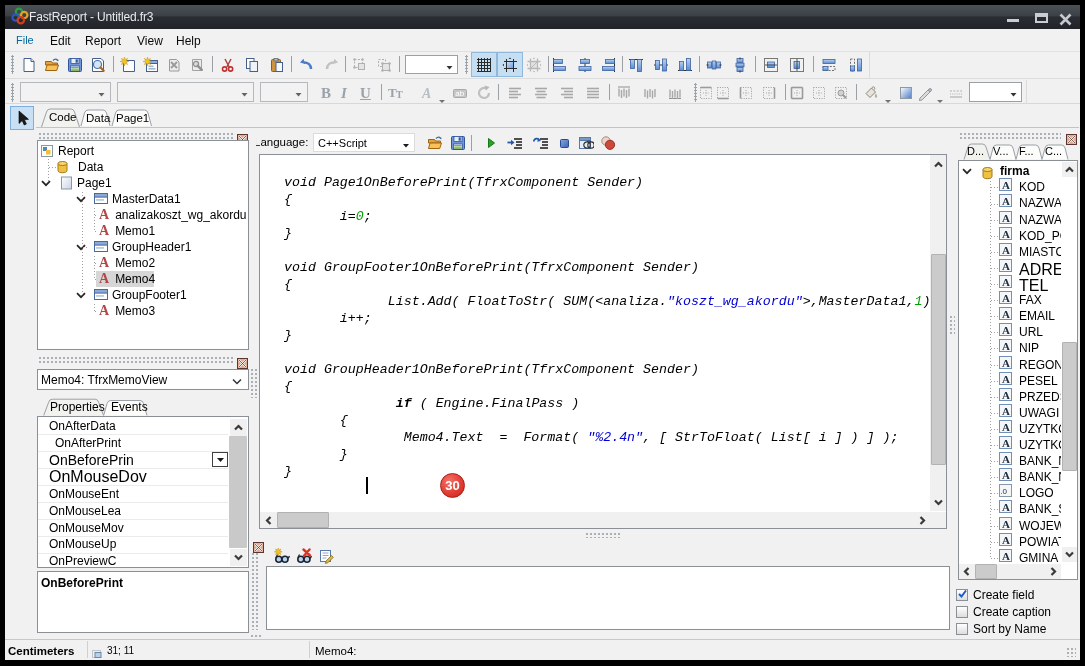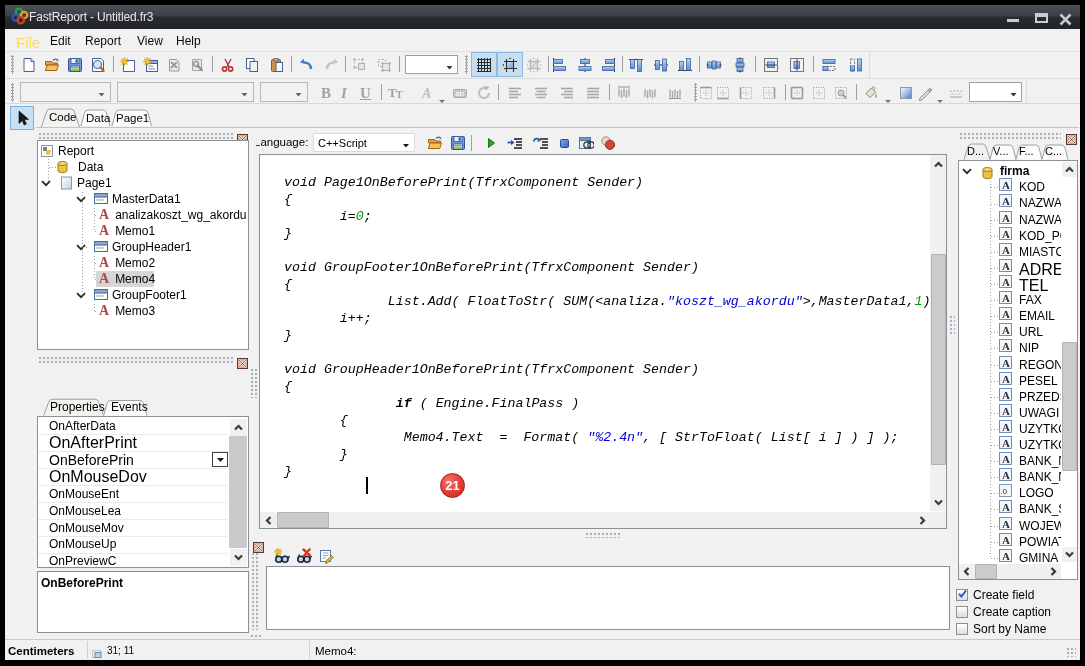--- a/index.html
+++ b/index.html
@@ -26,21 +26,21 @@
         <circle cx="4.6" cy="10.5" r="3.2" fill="none" stroke="#2858c8" stroke-width="2.2"></circle>
         <circle cx="9.8" cy="13.2" r="3.2" fill="none" stroke="#d43c1c" stroke-width="2.2"></circle>
       </svg></div>
 <div class="abs" style="left:29px;top:10px;font-size:12px;letter-spacing:-0.15px;color:#e8eaec">FastReport - Untitled.fr3</div>
 <div class="abs" style="left:1007px;top:19px;width:12px;height:3px;background:#c8cdd2"></div>
 <div class="abs" style="left:1035px;top:13px;width:13px;height:10px;border:2px solid #c8cdd2;border-top-width:4px"></div>
 <div class="abs" style="left:1059px;top:12px"><svg width="13" height="13" viewBox="0 0 13 13">
         <path d="M1.5 1.5 11.5 11.5M11.5 1.5 1.5 11.5" stroke="#c4c9ce" stroke-width="2.6"></path>
       </svg></div>
 <div class="abs" style="left:5px;top:29px;width:1075px;height:22px;background:#f1f1f1"></div>
-<div class="abs" style="left:16px;top:34px;font-size:15px;color:#fde047">File</div>
+<div class="abs" style="left:16px;top:34px;font-size:11px;color:#0369a1">File</div>
 <div class="abs" style="left:50px;top:34px;font-size:12px;color:#0a0a0a">Edit</div>
 <div class="abs" style="left:85px;top:34px;font-size:12px;color:#0a0a0a">Report</div>
 <div class="abs" style="left:137px;top:34px;font-size:12px;color:#0a0a0a">View</div>
 <div class="abs" style="left:176px;top:34px;font-size:12px;color:#0a0a0a">Help</div>
 <div class="abs" style="left:5px;top:51px;width:1075px;height:53px;background:#f1f1f1;border-top:1px solid #e0e0e0"></div>
 <div class="abs" style="left:5px;top:78px;width:1075px;height:1px;background:#dcdcdc"></div>
 <div class="abs" style="left:5px;top:104px;width:1075px;height:27px;background:#f1f1f1"></div>
 <div class="abs" style="left:5px;top:103px;width:1075px;height:1px;background:#d8d8d8"></div>
 <div class="abs" style="left:5px;top:131px;width:1075px;height:508px;background:#f1f1f1"></div>
 <div class="abs" style="left:5px;top:639px;width:1075px;height:21px;background:#f1f1f1;border-top:1px solid #c8c8c8"></div>
@@ -696,30 +696,36 @@
 <div class="abs" style="left:95px;top:263px;width:3px;height:1px;background-image:repeating-linear-gradient(to right,#a0a0a0 0 1px,transparent 1px 3px)"></div>
 <div class="abs" style="left:95px;top:279px;width:3px;height:1px;background-image:repeating-linear-gradient(to right,#a0a0a0 0 1px,transparent 1px 3px)"></div>
 <div class="abs" style="left:94px;top:304px;width:1px;height:7px;background-image:repeating-linear-gradient(#a0a0a0 0 1px,transparent 1px 3px)"></div>
 <div class="abs" style="left:95px;top:311px;width:3px;height:1px;background-image:repeating-linear-gradient(to right,#a0a0a0 0 1px,transparent 1px 3px)"></div>
 <div class="abs dots" style="left:38px;top:356px;width:196px;height:8px"></div>
 <div class="abs" style="left:237px;top:355px"><svg width="11" height="11" viewBox="0 0 11 11">
         <rect x="0.5" y="0.5" width="10" height="10" fill="#e8a88c" stroke="#5c3430"></rect>
         <path d="M2 2 9 9M9 2 2 9" stroke="#f8f4f0" stroke-width="1.8"></path>
         <path d="M2 2 9 9M9 2 2 9" stroke="#403030" stroke-width="0.7"></path>
       </svg></div>
+<div class="abs" style="left:37px;top:369px;width:212px;height:21px;background:#fff;border:1px solid #8a9096;display:flex;align-items:center">
+      <span style="font-size:12px;margin-left:3px">Memo4: TfrxMemoView</span>
+      <span style="margin-left:auto;margin-right:6px"><svg width="10" height="7" viewBox="0 0 10 7">
+          <path d="M1 1.5 5 5.5 9 1.5" fill="none" stroke="#303438" stroke-width="1.5"></path>
+        </svg></span>
+    </div>
 <div class="abs" style="left:40px;top:398px"><svg width="110" height="19" viewBox="0 0 110 19">
         <path d="M63.6 17.5 L67.1 5.5 Q67.89999999999999 2.5 70.6 2.5 L100.0 2.5 Q102.7 2.5 103.5 5.5 L107 17.5" fill="#fcfcfa" stroke="#9aa0a6"></path>
         <path d="M3.7 17.5 L8.7 4.2 Q9.5 1.2 12.2 1.2 L55.1 1.2 Q57.800000000000004 1.2 58.6 4.2 L63.6 17.5" fill="#f2f2ef" stroke="#9aa0a6"></path>
       </svg></div>
 <div class="abs" style="left:50px;top:400px;font-size:12px">Properties</div>
 <div class="abs" style="left:111px;top:400px;font-size:12px">Events</div>
 <div class="panelbox" style="left:37px;top:416px;width:212px;height:152px"></div>
 <div class="abs" style="left:49px;top:418px;font-size:12px;height:16px;display:flex;align-items:center">OnAfterData</div>
 <div class="abs" style="left:38px;top:434px;width:190px;height:1px;background:#ebebeb"></div>
-<div class="abs" style="left:49px;top:435px;font-size:16px;height:16px;display:flex;align-items:center">OnAfterPrint</div>
+<div class="abs" style="left:55px;top:435px;font-size:12px;height:16px;display:flex;align-items:center">OnAfterPrint</div>
 <div class="abs" style="left:38px;top:451px;width:190px;height:1px;background:#ebebeb"></div>
 <div class="abs" style="left:49px;top:452px;font-size:14px;height:16px;display:flex;align-items:center">OnBeforePrin</div>
 <div class="abs" style="left:38px;top:468px;width:190px;height:1px;background:#ebebeb"></div>
 <div class="abs" style="left:49px;top:469px;font-size:16px;height:16px;display:flex;align-items:center">OnMouseDov</div>
 <div class="abs" style="left:38px;top:485px;width:190px;height:1px;background:#ebebeb"></div>
 <div class="abs" style="left:49px;top:486px;font-size:12px;height:16px;display:flex;align-items:center">OnMouseEnt</div>
 <div class="abs" style="left:38px;top:502px;width:190px;height:1px;background:#ebebeb"></div>
 <div class="abs" style="left:49px;top:503px;font-size:12px;height:16px;display:flex;align-items:center">OnMouseLea</div>
 <div class="abs" style="left:38px;top:519px;width:190px;height:1px;background:#ebebeb"></div>
 <div class="abs" style="left:49px;top:520px;font-size:12px;height:16px;display:flex;align-items:center">OnMouseMov</div>
@@ -834,21 +840,21 @@
 
 void GroupHeader1OnBeforePrint(TfrxComponent Sender)
 {
               <b>if</b> ( Engine.FinalPass )
        {
                Memo4.Text  =  Format( <span style="color:#0000d4">"%2.4n"</span>, [ StrToFloat( List[ i ] ) ] );
        }
 }</pre>
     </div>
 <div class="abs" style="left:366px;top:477px;width:2px;height:17px;background:#000"></div>
-<div class="abs" style="left:440px;top:473px;width:25px;height:25px;border-radius:50%;background:radial-gradient(circle at 35% 30%,#f47068,#e03a30 60%,#c02820);border:1px solid #a81c14;display:flex;align-items:center;justify-content:center;color:#fff;font-size:13px;font-weight:bold">21</div>
+<div class="abs" style="left:440px;top:473px;width:25px;height:25px;border-radius:50%;background:radial-gradient(circle at 35% 30%,#f47068,#e03a30 60%,#c02820);border:1px solid #a81c14;display:flex;align-items:center;justify-content:center;color:#fff;font-size:13px;font-weight:bold">30</div>
 <div class="sb" style="left:930px;top:155px;width:16px;height:356px"></div>
 <div class="sbtn" style="left:931px;top:156px;width:15px;height:16px">
       <svg width="9" height="9" viewBox="0 0 9 9">
         <path d="M1 6.5 4.5 3 8 6.5" fill="none" stroke="#3a3a3a" stroke-width="2.2"></path>
       </svg>
     </div>
 <div class="sbtn" style="left:931px;top:494px;width:15px;height:16px">
       <svg width="9" height="9" viewBox="0 0 9 9">
         <path d="M1 2.5 4.5 6 8 2.5" fill="none" stroke="#3a3a3a" stroke-width="2.2"></path>
       </svg>

